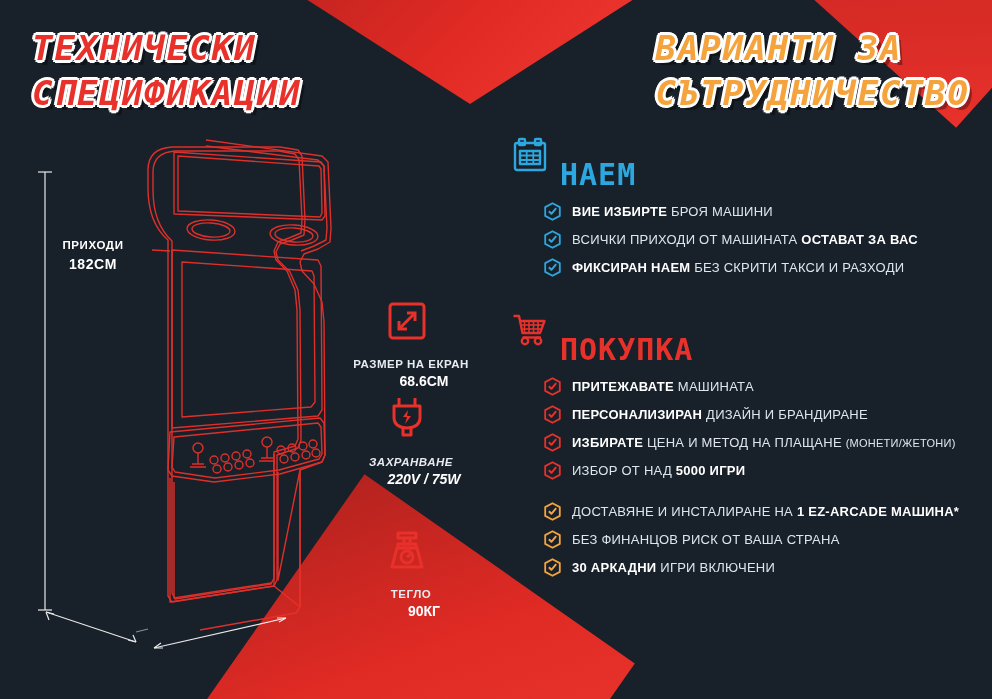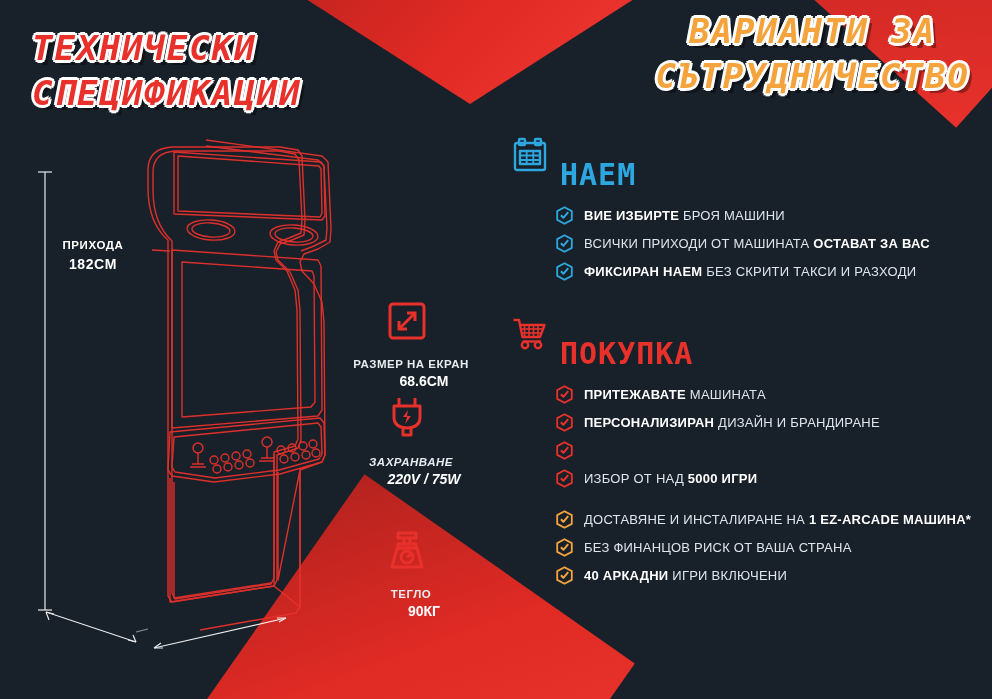--- a/index.html
+++ b/index.html
@@ -50,23 +50,23 @@
   }
   #title-left {
     left:32px; top:26px;
     color:#e8312b;
     text-shadow:
       -2px -2px 0 #fff, 2px -2px 0 #fff, -2px 2px 0 #fff, 2px 2px 0 #fff,
       -3px 0 0 #fff, 3px 0 0 #fff, 0 -3px 0 #fff, 0 3px 0 #fff,
       5px 5px 0 rgba(0,0,0,0.35);
   }
   #title-right {
-    right:22px; top:9px;
+    right:22px; top:26px;
     color:#f5a33c;
-    text-align:center;
+    text-align:left;
     text-shadow:
       -2px -2px 0 #fff, 2px -2px 0 #fff, -2px 2px 0 #fff, 2px 2px 0 #fff,
       -3px 0 0 #fff, 3px 0 0 #fff, 0 -3px 0 #fff, 0 3px 0 #fff,
       5px 5px 0 rgba(0,0,0,0.35);
   }
 
   
   #cabinet-area { position:absolute; left:0; top:110px; width:500px; height:580px; }
   #cabinet-svg { position:absolute; left:22px; top:0; }
 
@@ -104,21 +104,21 @@
     font-weight:bold;
     font-size:30px;
     letter-spacing:1px;
     line-height:1;
     margin-top:36px;
   }
   .s-rent  .section-title { color:#2da7e0; }
   .s-buy   .section-title { color:#e8312b; }
   .s-part  .section-title { color:#f5a33c; }
 
-  .bullets { list-style:none; margin:16px; padding:0 0 0 28px; }
+  .bullets { list-style:none; margin:4px; padding:0 0 0 28px; }
   .bullets li {
     display:flex; align-items:center; gap:11px;
     margin-bottom:9px;
     color:#dfe5ec; font-size:13px; letter-spacing:0.25px;
   }
   .bullets li .txt b { color:#ffffff; font-weight:bold; }
   .bullets li .txt { white-space:nowrap; }
   .bullets li .small { font-size:11px; }
   .bmark { flex:0 0 auto; line-height:0; }
 </style>
@@ -221,21 +221,21 @@
 
         <path d="M132 538 L264 508"></path>
         <path d="M132 538 L141 538 M132 538 L139 533"></path>
         <path d="M264 508 L255 508 M264 508 L257 512"></path>
 
         <path d="M114 522 L126 519" opacity="0.55"></path>
       </g>
     </svg>
 
     <div class="dim-label" id="dim-height">
-      <span>ПРИХОДА</span>
+      <span>ПРИХОДИ</span>
       <span class="val">182CM</span>
     </div>
 
     <div class="spec" id="spec-screen">
       <span class="icon">
         <svg width="42" height="42" viewBox="0 0 42 42" fill="none" stroke="#e8312b" stroke-width="3">
           <rect x="4" y="4" width="34" height="34" rx="3"></rect>
           <path d="M13 29 L29 13"></path>
           <path d="M21 13 L29 13 L29 21"></path>
           <path d="M21 29 L13 29 L13 21"></path>
@@ -355,20 +355,21 @@
           </span>
           <span class="txt"><b>ПЕРСОНАЛИЗИРАН</b> ДИЗАЙН И БРАНДИРАНЕ</span>
         </li>
         <li>
           <span class="bmark">
             <svg width="17" height="19" viewBox="0 0 17 19" fill="none" stroke="#e8312b" stroke-width="1.8" stroke-linejoin="round">
               <path d="M8.5 1.2 L15.8 5.1 V13.9 L8.5 17.8 L1.2 13.9 V5.1 Z"></path>
               <path d="M4.9 9.2 L7.4 11.8 L12.2 6.2" stroke-width="2"></path>
             </svg>
           </span>
+          <span class="txt"><b>ИЗБИРАТЕ</b> ЦЕНА И МЕТОД НА ПЛАЩАНЕ <span class="small">(МОНЕТИ/ЖЕТОНИ)</span></span>
         </li>
         <li>
           <span class="bmark">
             <svg width="17" height="19" viewBox="0 0 17 19" fill="none" stroke="#e8312b" stroke-width="1.8" stroke-linejoin="round">
               <path d="M8.5 1.2 L15.8 5.1 V13.9 L8.5 17.8 L1.2 13.9 V5.1 Z"></path>
               <path d="M4.9 9.2 L7.4 11.8 L12.2 6.2" stroke-width="2"></path>
             </svg>
           </span>
           <span class="txt">ИЗБОР ОТ НАД <b>5000 ИГРИ</b></span>
         </li>
@@ -395,19 +396,19 @@
           </span>
           <span class="txt">БЕЗ ФИНАНЦОВ РИСК ОТ ВАША СТРАНА</span>
         </li>
         <li>
           <span class="bmark">
             <svg width="17" height="19" viewBox="0 0 17 19" fill="none" stroke="#f5a33c" stroke-width="1.8" stroke-linejoin="round">
               <path d="M8.5 1.2 L15.8 5.1 V13.9 L8.5 17.8 L1.2 13.9 V5.1 Z"></path>
               <path d="M4.9 9.2 L7.4 11.8 L12.2 6.2" stroke-width="2"></path>
             </svg>
           </span>
-          <span class="txt"><b>40 АРКАДНИ</b> ИГРИ ВКЛЮЧЕНИ</span>
+          <span class="txt"><b>30 АРКАДНИ</b> ИГРИ ВКЛЮЧЕНИ</span>
         </li>
       </ul>
     </div>
 
   </div>
 </div>
 
 </body></html>

